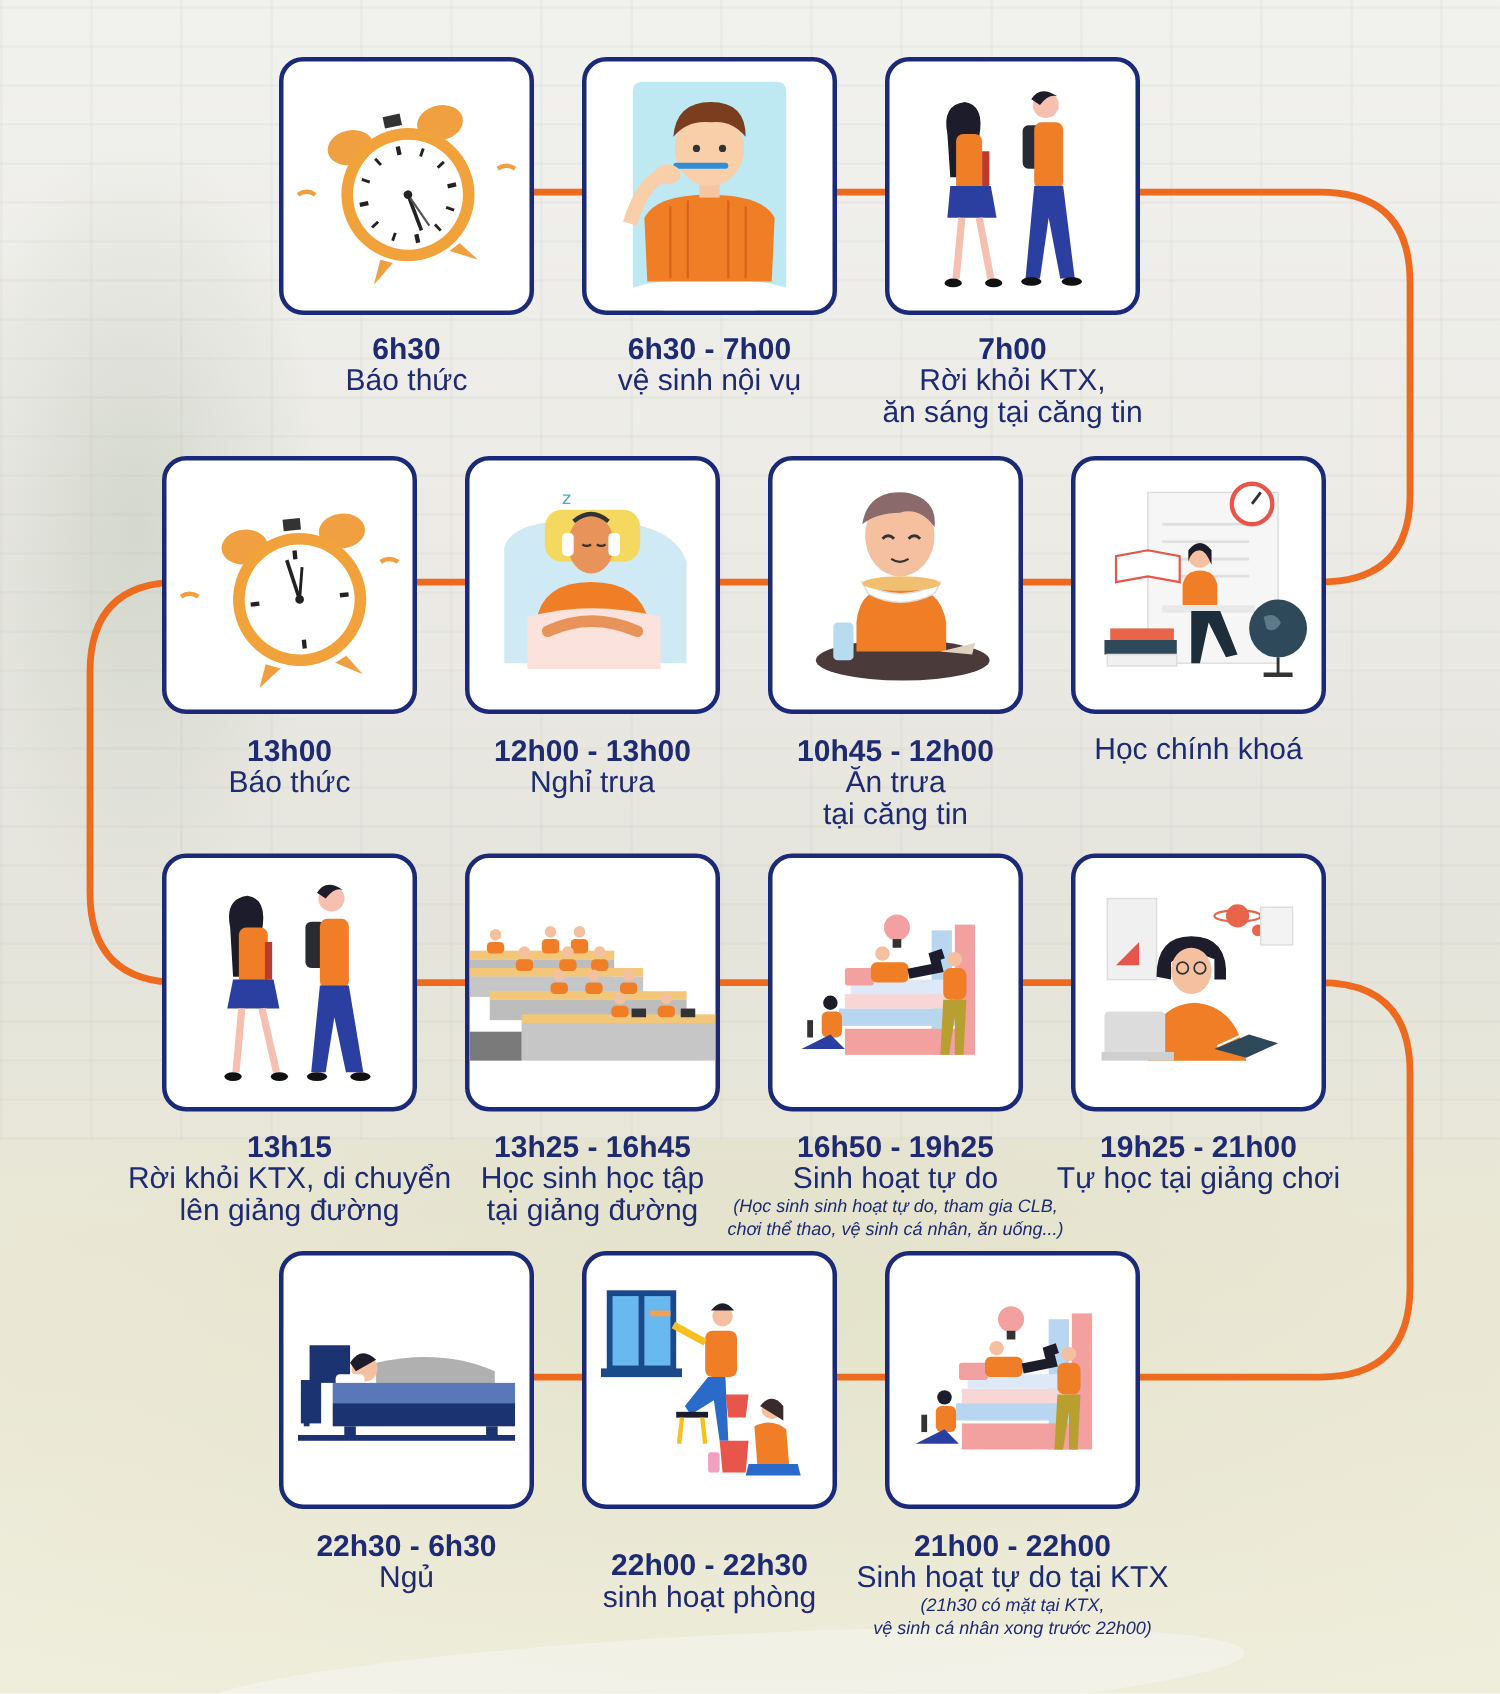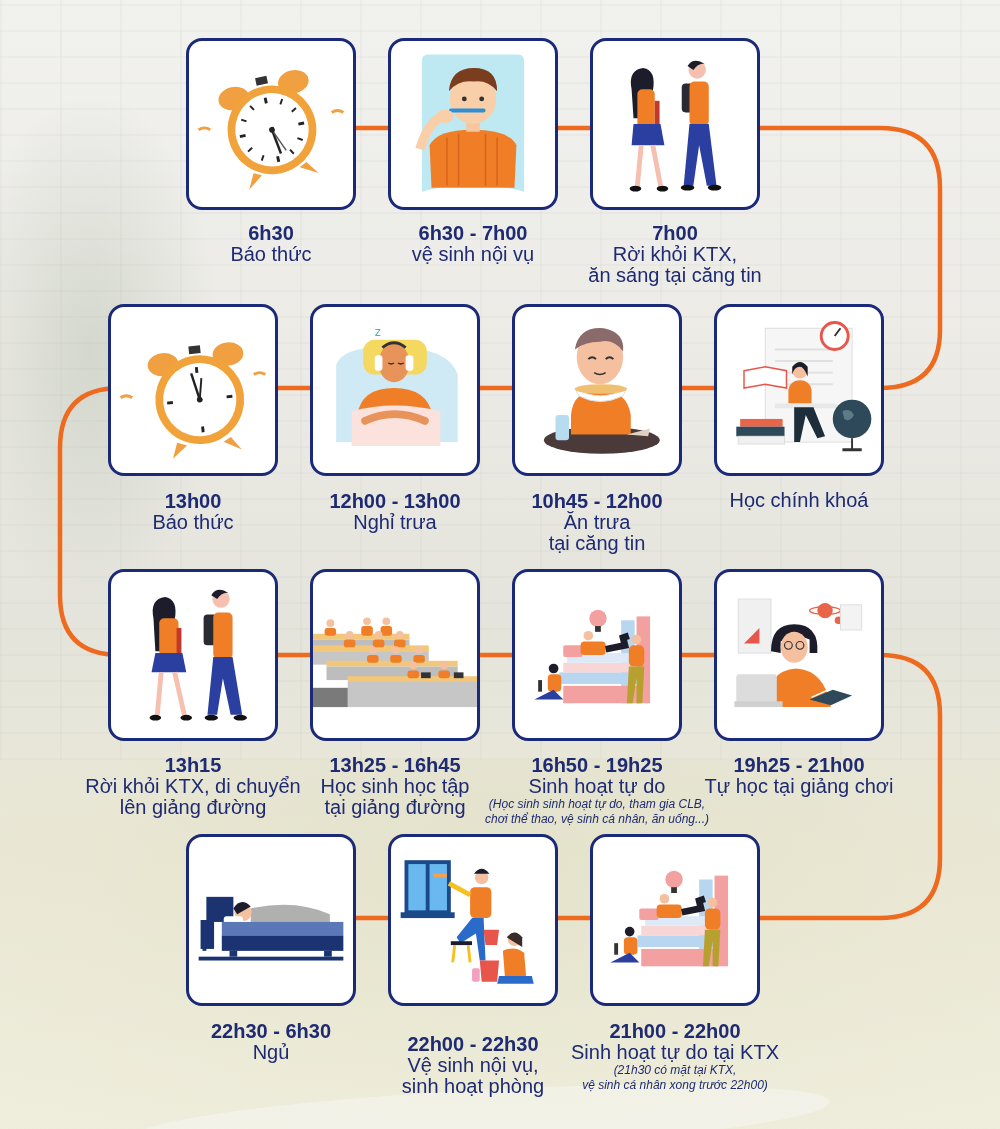--- a/index.html
+++ b/index.html
@@ -428,21 +428,20 @@
     <circle cx="128" cy="106" r="7" fill="#f5c0a0"></circle>
     <path d="M 120 104 Q 128 94 136 104 L 136 114 Z" fill="#3a2a2a"></path>
     <path d="M 116 118 Q 128 112 138 120 L 140 144 L 118 144 Z" fill="#f07e26"></path>
     <path d="M 112 144 L 146 144 L 148 152 L 110 152 Z" fill="#2a6ac8"></path>
     <path d="M 92 128 L 112 128 L 110 150 L 94 150 Z" fill="#e8554a"></path>
     <rect x="84" y="136" width="8" height="14" rx="2" fill="#f2a0c0"></rect>
   </svg>
 </div>
 <div class="label" style="left:353px;top:1020px;margin-top:13px;">
   <div class="time">22h00 - 22h30</div>
-  <div class="desc">Vệ sinh nội vụ,</div>
   <div class="desc">sinh hoạt phòng</div>
 </div>
 
 <div class="card" style="left:186px;top:834px;">
   <svg viewBox="0 0 170 172">
     <rect x="18" y="62" width="28" height="26" fill="#1b3370"></rect>
     <rect x="12" y="86" width="14" height="30" fill="#1b3370"></rect>
     <rect x="14" y="90" width="4" height="28" fill="#1b3370"></rect>
     <path d="M 64 74 Q 110 64 146 80 L 146 88 L 64 88 Z" fill="#b0b0b0"></path>
     <circle cx="56" cy="78" r="9" fill="#f5c0a0"></circle>

